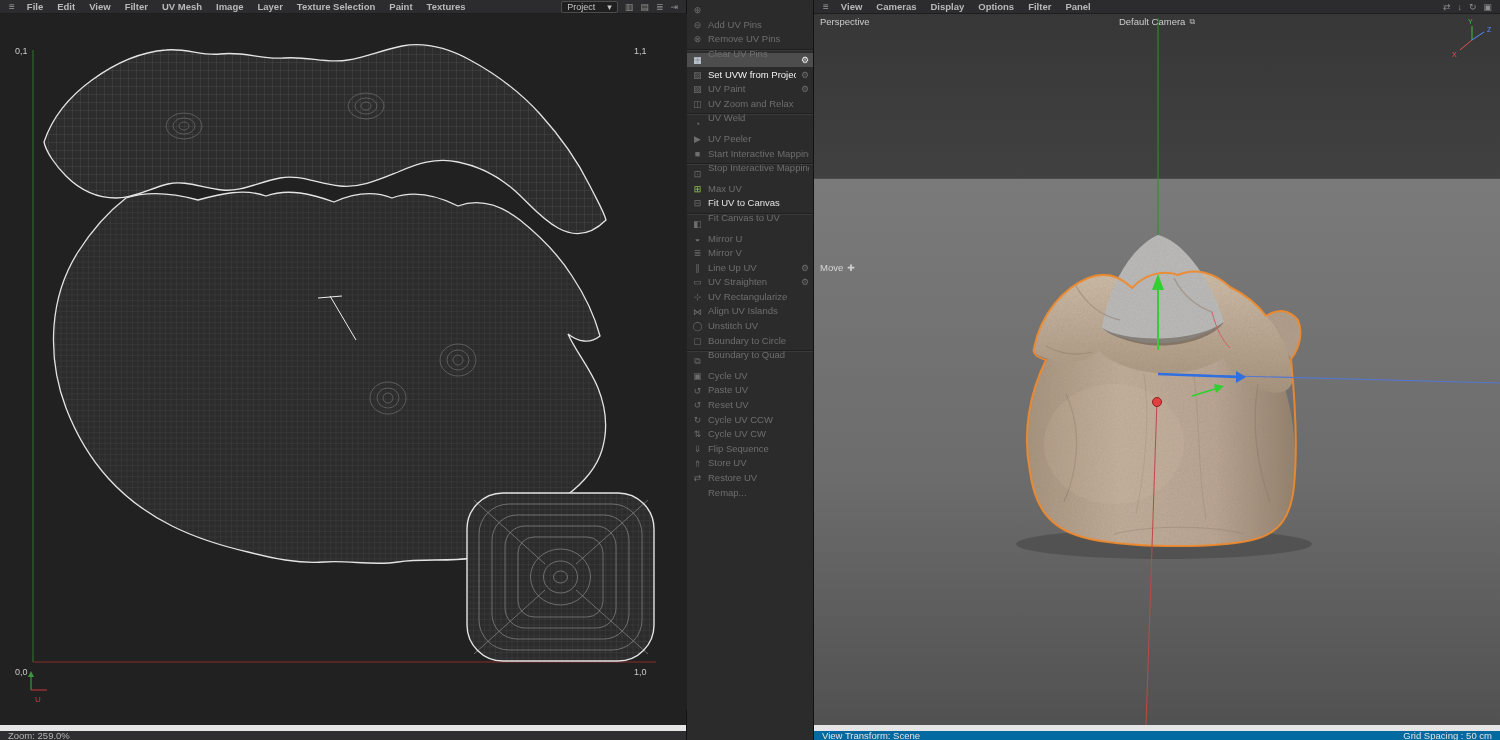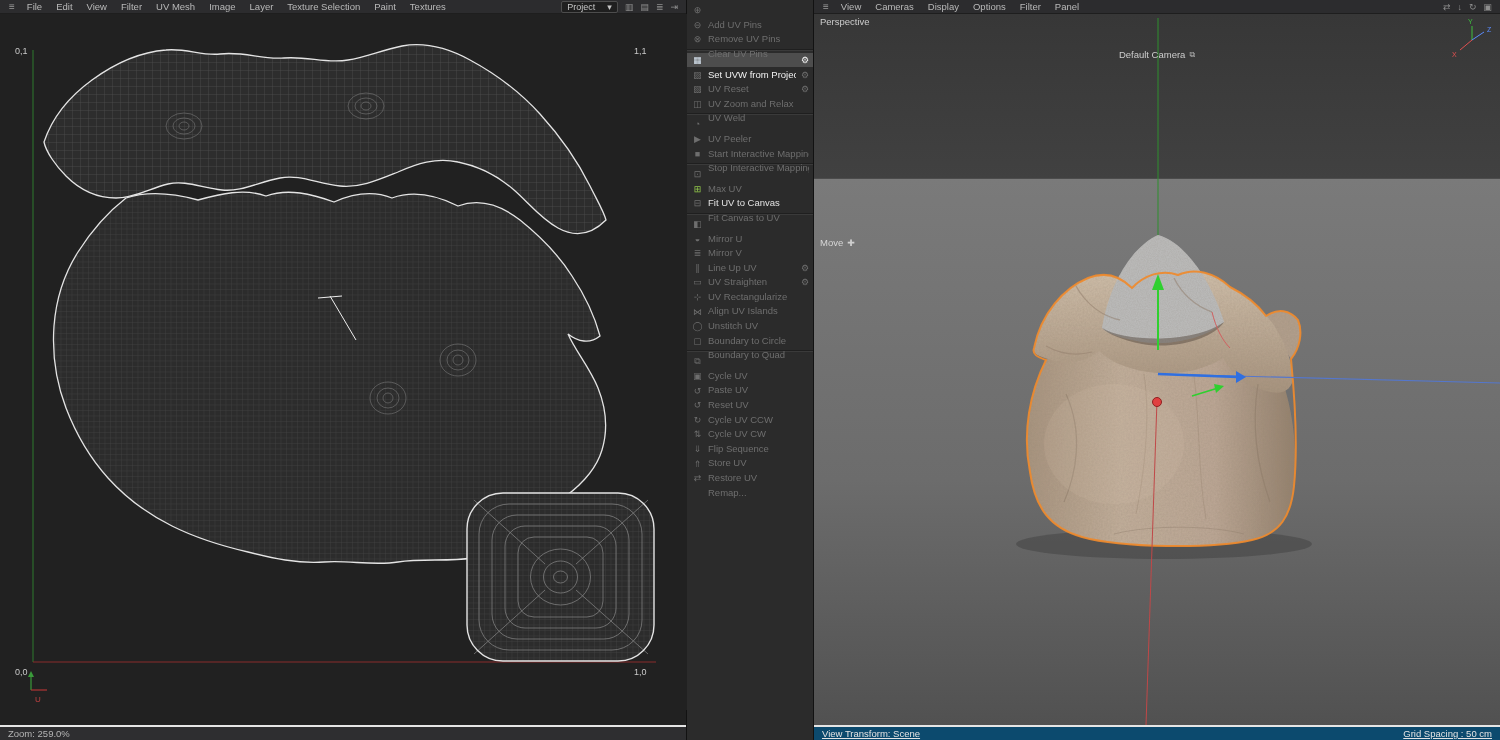--- a/index.html
+++ b/index.html
@@ -3,51 +3,51 @@
 <meta charset="utf-8">
 <style>
   *{margin:0;padding:0;box-sizing:border-box;}
   html,body{width:1500px;height:740px;background:#1b1b1b;font-family:"Liberation Sans",sans-serif;overflow:hidden;}
   .app{display:flex;width:1500px;height:740px;}
 
   
   .uv-panel{width:687px;display:flex;flex-direction:column;background:#222;border-right:1px solid #121212;}
   .menubar{height:14px;background:#2c2c2e;display:flex;align-items:center;padding:0 4px;font-size:9.5px;color:#b9b9b9;flex:0 0 14px;border-bottom:1px solid #1e1e1e;}
   .hamburger{color:#9a9a9a;padding:0 5px;font-size:10px;cursor:default;}
-  .menu-items{display:flex;align-items:center;}
+  .menu-items{display:flex;align-items:center;font-weight:bold;}
   .menu-item{padding:0 7px;white-space:nowrap;cursor:default;}
   .menubar-right{margin-left:auto;display:flex;align-items:center;gap:7px;padding-right:4px;}
   .dropdown{display:flex;align-items:center;gap:12px;background:#1f1f1f;border:1px solid #4d4d4d;border-radius:2px;height:12px;padding:0 5px;font-size:9px;color:#c5c5c5;cursor:default;}
   .mb-icon{color:#8f8f8f;font-size:9px;cursor:default;}
   .panel-title{height:15px;background:#262626;border-bottom:1px solid #191919;display:flex;align-items:center;padding-left:14px;font-size:9.5px;color:#c9c9c9;flex:0 0 15px;}
   .uv-canvas{flex:1;position:relative;background:#212121;}
   .uv-canvas svg{display:block;}
-  .statusbar{height:15px;background:#2e2e30;display:flex;align-items:center;padding:0 8px;font-size:9.5px;color:#b5b5b5;flex:0 0 15px;border-top:2px solid #e5e5e5;}
+  .statusbar{height:15px;background:#2e2e30;display:flex;align-items:center;padding:0 8px;font-size:9.5px;color:#b5b5b5;flex:0 0 15px;border-top:6px solid #e5e5e5;}
 
   
   .uv-commands{width:127px;background:#2b2b2b;border-right:1px solid #121212;font-size:9.5px;padding-top:3px;overflow:hidden;}
   .uvm-row{display:flex;align-items:center;height:14.6px;padding:0 4px 0 5px;gap:5px;color:#6e6e6e;white-space:nowrap;cursor:default;}
   .uvm-row.on{color:#e2e2e2;}
   .uvm-row.hl{background:#4d4d4d;color:#f2f2f2;}
   .uvm-icon{width:11px;font-size:9px;text-align:center;flex:0 0 11px;}
   .uvm-label{flex:1;overflow:hidden;margin-top:28px;}
   .uvm-gear{font-size:9px;}
   .uvm-sep{height:2px;border-top:1px solid #1f1f1f;border-bottom:1px solid #3a3a3a;margin:2px 0;}
 
   
   .viewport-panel{width:686px;display:flex;flex-direction:column;}
   .viewport{flex:1;position:relative;background:#3d3d3d;overflow:hidden;}
   .viewport svg{display:block;}
   .vp-label{position:absolute;font-size:9.5px;color:#cdcdcd;cursor:default;}
   .vp-persp{left:6px;top:2px;}
-  .vp-cam{left:50%;top:2px;transform:translateX(-50%);display:flex;align-items:center;gap:4px;margin-top:33px;}
+  .vp-cam{left:50%;top:2px;transform:translateX(-50%);display:flex;align-items:center;gap:4px;}
   .vp-cam .cam-ic{font-size:8px;color:#b5b5b5;}
-  .vp-move{left:6px;top:223px;display:flex;align-items:center;gap:4px;color:#d6d6d6;}
+  .vp-move{left:6px;top:248px;display:flex;align-items:center;gap:4px;color:#d6d6d6;}
   .vp-move .move-ic{font-size:9px;color:#cfcfcf;}
-  .vp-status{justify-content:space-between;background:#0c4a6e;color:#e3e3e3;text-decoration:underline;}
+  .vp-status{justify-content:space-between;background:#0369a1;color:#e3e3e3;text-decoration:underline;}
 </style>
 </head>
 <body>
 
 <div class="app">
 
   <section class="uv-panel">
     <header class="menubar">
       <span class="hamburger">≡</span>
       <nav class="menu-items">
@@ -178,21 +178,21 @@
           <span class="uvm-label">Clear UV Pins</span>
         </div>
         <div class="uvm-sep"></div>
         <div class="uvm-row on hl">
           <span class="uvm-icon" style="color: rgb(216, 228, 240);">▦</span>
           <span class="uvm-label">Set UVW from Projection</span>
           <span class="uvm-gear">⚙</span>
         </div>
         <div class="uvm-row off">
           <span class="uvm-icon">▨</span>
-          <span class="uvm-label">UV Reset</span>
+          <span class="uvm-label">UV Paint</span>
           <span class="uvm-gear">⚙</span>
         </div>
         <div class="uvm-row off">
           <span class="uvm-icon">▧</span>
           <span class="uvm-label">UV Zoom and Relax</span>
           <span class="uvm-gear">⚙</span>
         </div>
         <div class="uvm-row off">
           <span class="uvm-icon">◫</span>
           <span class="uvm-label">UV Weld</span>

